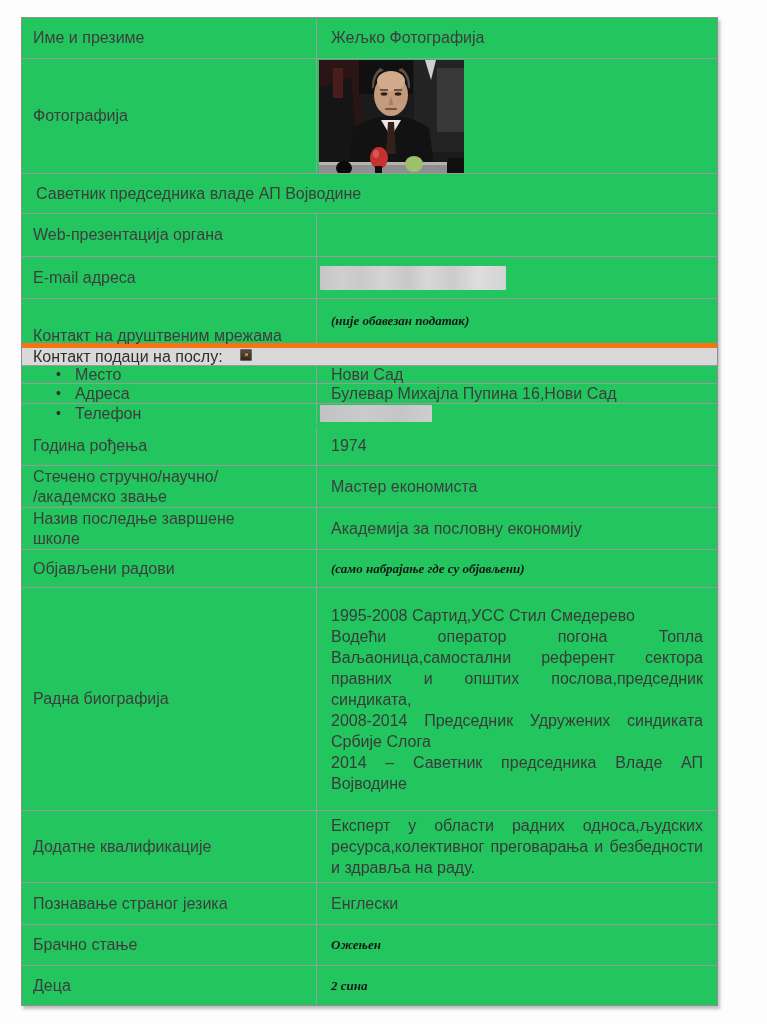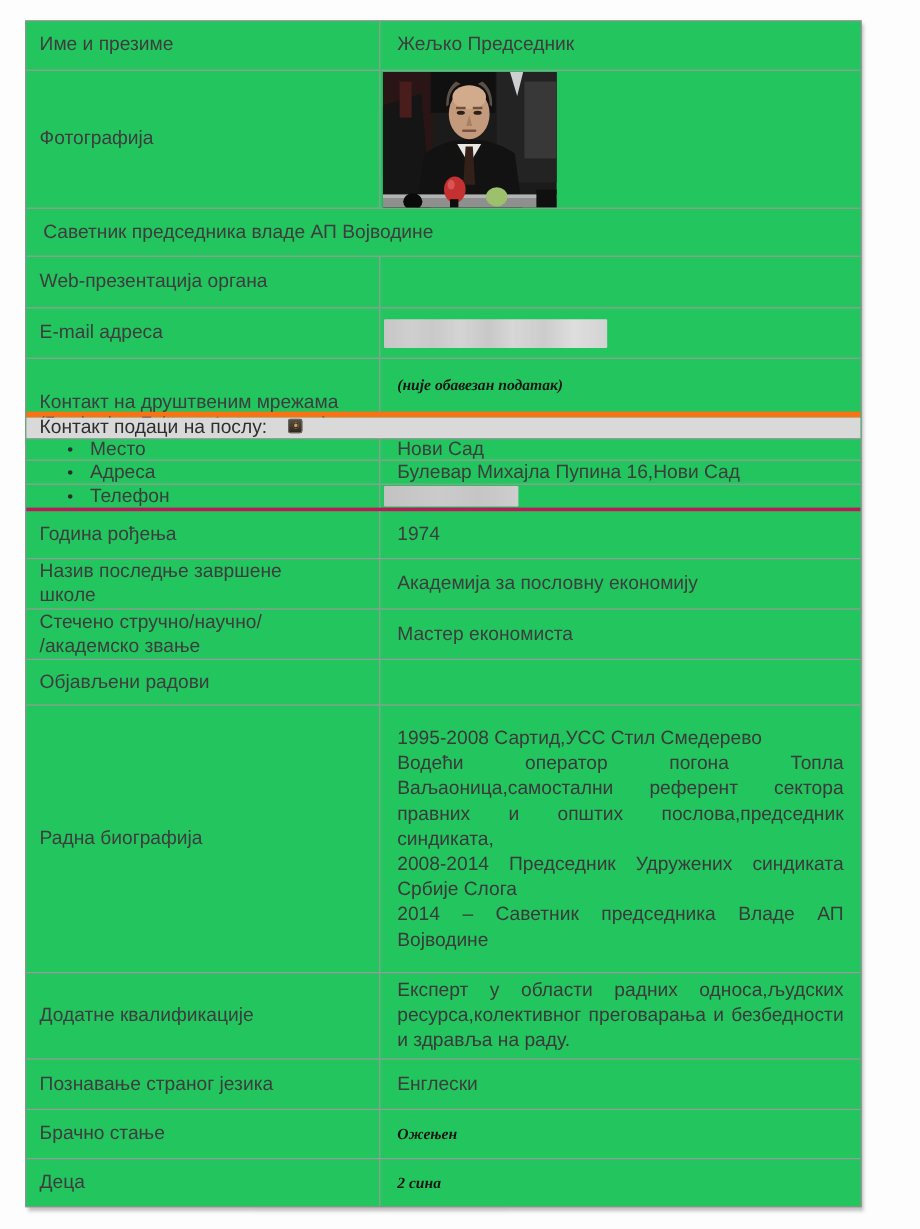--- a/index.html
+++ b/index.html
@@ -19,21 +19,21 @@
   .lbl {
     flex:0 0 295px; width:295px; border-right:1px solid #9b9b9b;
     display:flex; align-items:center; padding:2px 10px 2px 11px;
     font-size:16px; line-height:20px; white-space:pre-line;
   }
   .val { flex:1; display:flex; align-items:center; padding:2px 14px; font-size:16px; }
   .r-name{height:40px} .r-photo{height:115px} .r-function{height:40px}
   .r-web{height:43px} .r-email{height:42px} .r-social{height:45px}
   .r-sechdr{height:22px; border-top:5px solid #f97316}
   .r-bullet1{height:18px} .r-bullet2{height:20px} .r-bullet3{height:20px}
-  .r-birth{height:42px; border-top:3px solid #be185d}
+  .r-birth{height:42px; border-top:3px solid #22c55e}
   .r-school{height:42px} .r-degree{height:42px} .r-works{height:38px}
   .r-bio{height:223px} .r-qual{height:72px} .r-lang{height:42px}
   .r-marital{height:41px} .r-children{height:40px}
 
   .header-cell {
     flex:1; display:flex; align-items:center; background:#d9d9d9;
     padding-left:11px; font-size:16px; color:#2e2e2e;
   }
   .bullet-lbl { padding-left:34px; align-items:center; }
   .bullet-dot { margin-right:14px; font-size:14px; color:#2e2e2e; }
@@ -72,21 +72,21 @@
   .photo-frame { display:block; }
 </style>
 </head>
 <body>
 
 <div class="page">
   <div class="doc-table">
 
     <div class="row r-name">
       <div class="cell lbl">Име и презиме</div>
-      <div class="cell val">Жељко Председник</div>
+      <div class="cell val">Жељко Фотографија</div>
     </div>
 
     <div class="row r-photo">
       <div class="cell lbl">Фотографија</div>
       <div class="cell val photo-cell">
         <svg class="photo-frame" width="145" height="113" viewBox="0 0 145 113">
           <rect width="145" height="113" fill="#1b1b1b"></rect>
           <rect x="0" y="0" width="42" height="86" fill="#2a1516"></rect>
           <path d="M0 28 L32 18 L40 113 L0 113 Z" fill="#151515"></path>
           <rect x="95" y="0" width="50" height="92" fill="#232323"></rect>
@@ -187,34 +187,37 @@
       <div class="cell val">
         <div class="redact redact-phone"></div>
       </div>
     </div>
 
     <div class="row r-birth">
       <div class="cell lbl">Година рођења</div>
       <div class="cell val">1974</div>
     </div>
 
+    <div class="row r-degree">
+      <div class="cell lbl">Стечено стручно/научно/
+/академско звање</div>
+      <div class="cell val">Мастер економиста</div>
+    </div>
+
     <div class="row r-school">
       <div class="cell lbl">Назив последње завршене
 школе</div>
       <div class="cell val">Академија за пословну економију</div>
     </div>
 
-    <div class="row r-degree">
-      <div class="cell lbl">Стечено стручно/научно/
-/академско звање</div>
-      <div class="cell val">Мастер економиста</div>
-    </div>
-
     <div class="row r-works">
       <div class="cell lbl">Објављени радови</div>
+      <div class="cell val">
+        <span class="note">(само набрајање где су објављени)</span>
+      </div>
     </div>
 
     <div class="row r-bio">
       <div class="cell lbl">Радна биографија</div>
       <div class="cell val">
         <div class="just">1995-2008  Сартид,УСС Стил Смедерево
 Водећи оператор погона Топла Ваљаоница,самостални референт сектора правних и општих послова,председник синдиката,
 2008-2014  Председник Удружених синдиката Србије Слога
 2014 – Саветник председника Владе АП Војводине</div>
       </div>

